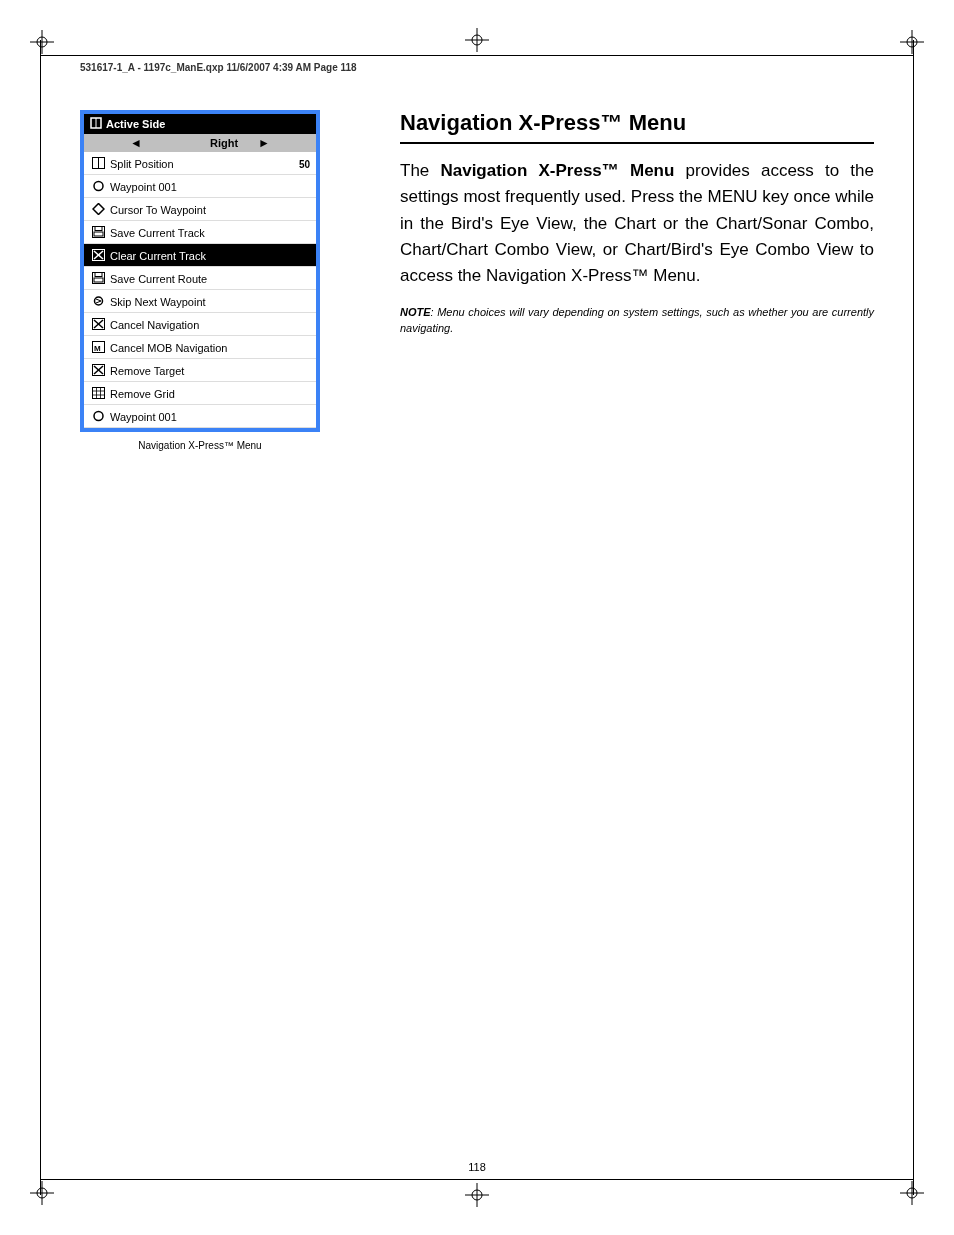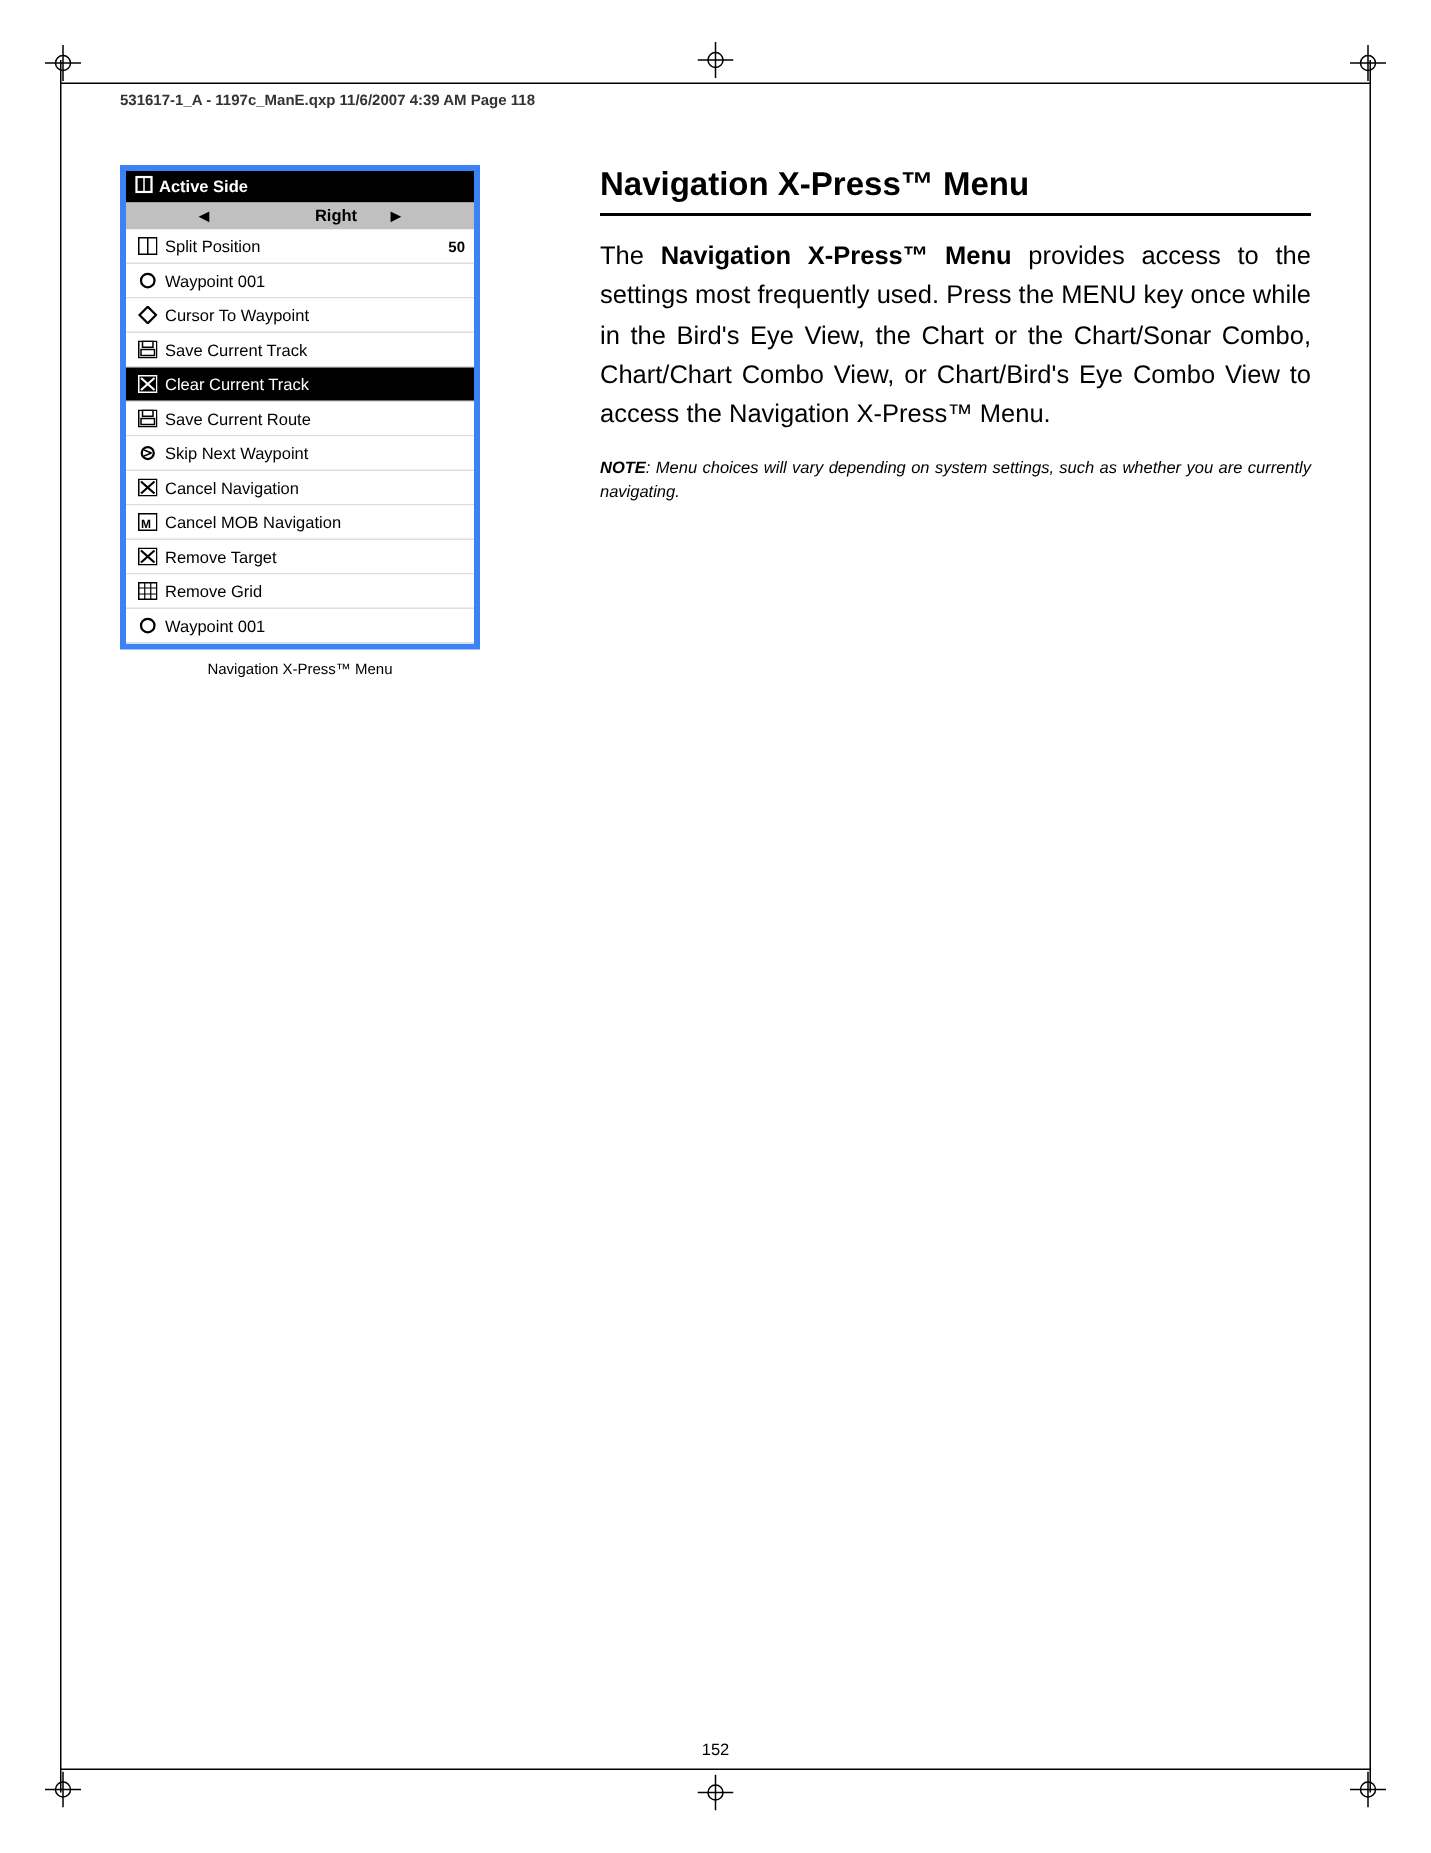--- a/index.html
+++ b/index.html
@@ -272,21 +272,21 @@
     </svg>
 </div>
 
 <div class="page-border-top"></div>
 <div class="page-border-bottom"></div>
 <div class="page-border-left"></div>
 <div class="page-border-right"></div>
 
 <div class="header-meta">531617-1_A  -  1197c_ManE.qxp   11/6/2007   4:39 AM   Page 118</div>
 
-<div class="page-number">152</div>
+<div class="page-number">118</div>
 
 <div class="content-area">
 
   <div class="left-panel">
     <div class="menu-container">
 
       <div class="menu-header-row">
         <span style="margin-right:4px;">
           <svg width="12" height="12" viewBox="0 0 12 12">
               <rect x="1" y="1" width="10" height="10" fill="none" stroke="#fff" stroke-width="1.5"></rect>

